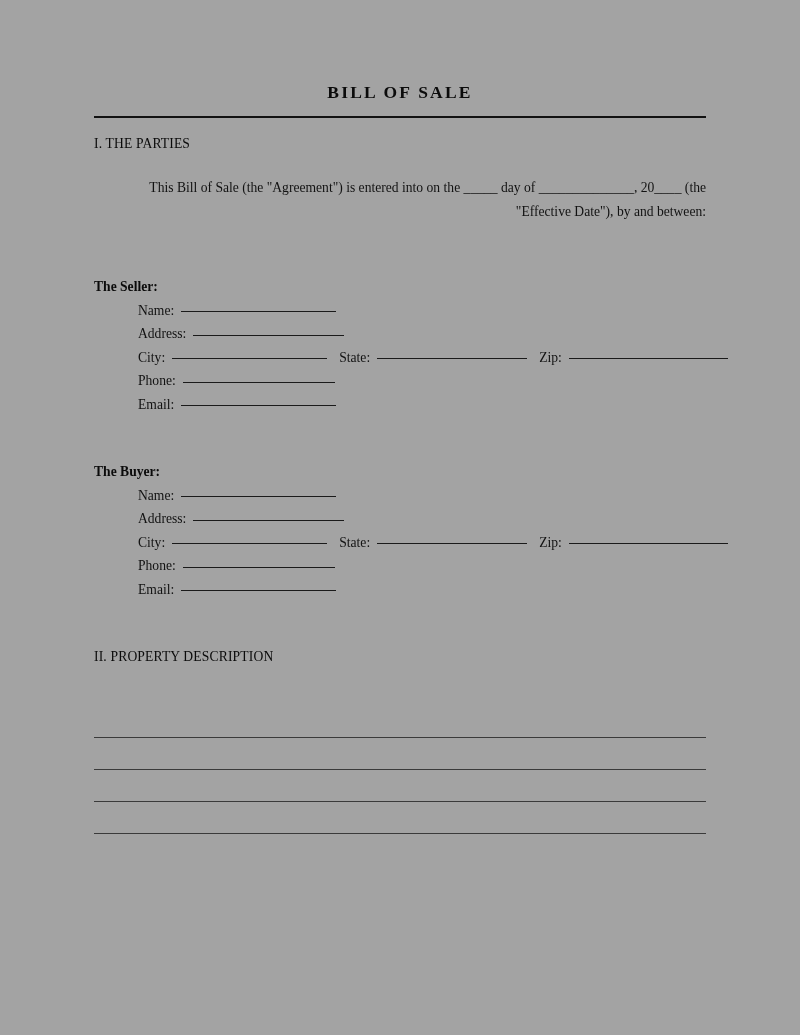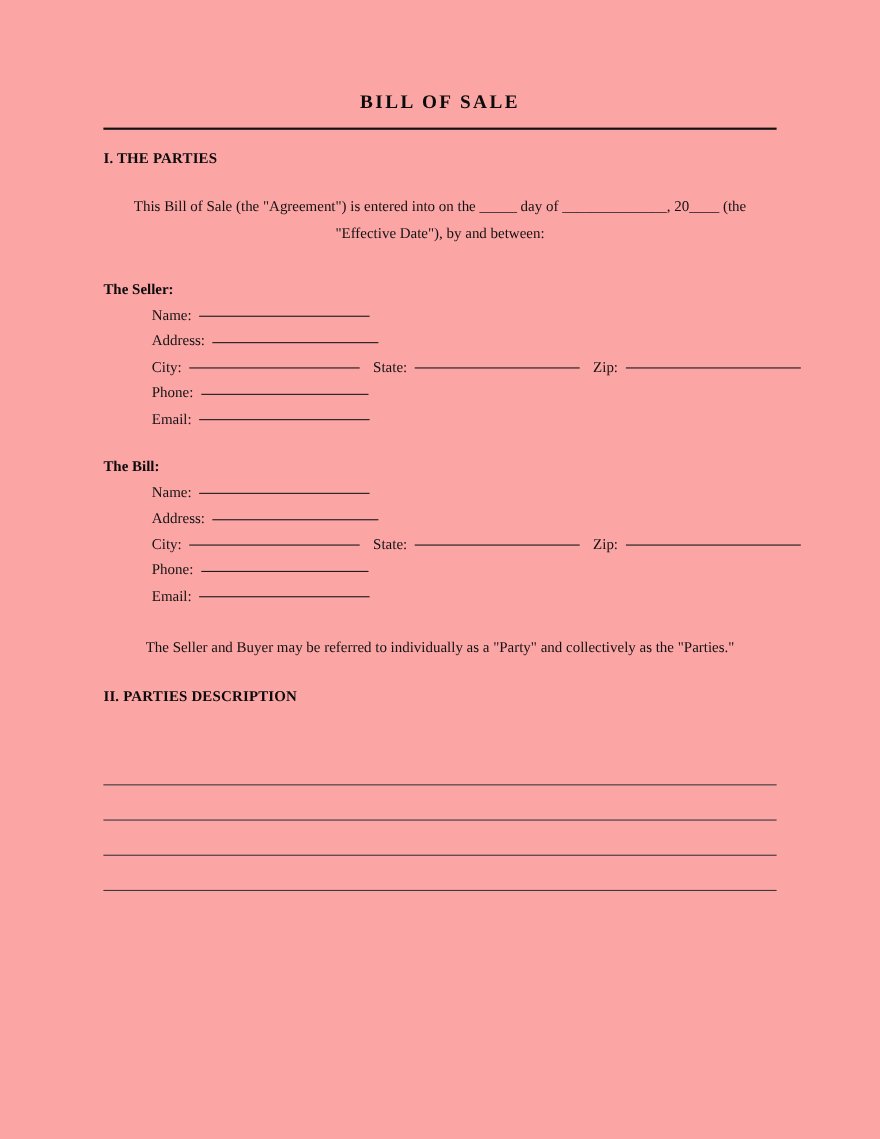--- a/index.html
+++ b/index.html
@@ -5,21 +5,21 @@
 <style>
   html, body {
     margin: 0;
     padding: 0;
     background: #ffffff;
   }
   .page {
     position: relative;
     width: 800px;
     height: 1035px;
-    background: #fca5a5;
+    background: #a3a3a3;
     margin: 0 auto;
     overflow: hidden;
     font-family: "Liberation Serif", "DejaVu Serif", serif;
     color: #000000;
     -webkit-font-smoothing: antialiased;
   }
   .content {
     position: absolute;
     left: 94px;
     top: 0;
@@ -40,39 +40,40 @@
   .title-rule {
     margin-top: 13px;
     height: 0;
     border-top: 2.6px solid #121212;
     width: 100%;
   }
 
   
   .section-heading {
     font-size: 13.6px;
-    font-weight: bold;
+    font-weight: normal;
     letter-spacing: 0.15px;
     color: #0b0b0b;
   }
 
   
   .para {
     font-size: 13.6px;
     line-height: 23.5px;
     color: #121212;
-    text-align: center;
+    text-align: right;
   }
 
   
   .party-title {
     font-size: 13.6px;
     font-weight: bold;
     color: #0b0b0b;
     line-height: 23.5px;
+    margin-top: 24px;
   }
   .field-row {
     font-size: 13.6px;
     line-height: 23.5px;
     color: #121212;
     white-space: nowrap;
     margin-left: 44px;
   }
   .field-label {
     display: inline-block;
@@ -153,21 +154,21 @@
     <div class="field-row">
       <span class="field-label">Phone:</span><span class="blank w-phone"></span>
     </div>
 
     <div class="field-row">
       <span class="field-label">Email:</span><span class="blank w-email"></span>
     </div>
 
     <div class="sp-20"></div>
 
-    <div class="party-title">The Bill:</div>
+    <div class="party-title">The Buyer:</div>
 
     <div class="field-row">
       <span class="field-label">Name:</span><span class="blank w-name"></span>
     </div>
 
     <div class="field-row">
       <span class="field-label">Address:</span><span class="blank w-address"></span>
     </div>
 
     <div class="field-row">
@@ -177,25 +178,24 @@
     <div class="field-row">
       <span class="field-label">Phone:</span><span class="blank w-phone"></span>
     </div>
 
     <div class="field-row">
       <span class="field-label">Email:</span><span class="blank w-email"></span>
     </div>
 
     <div class="sp-24"></div>
 
-    <div class="para">The Seller and Buyer may be referred to individually as a "Party" and collectively as the "Parties."</div>
-
-    <div class="sp-24"></div>
-
-    <div class="section-heading">II. PARTIES DESCRIPTION</div>
+
+    <div class="sp-24"></div>
+
+    <div class="section-heading">II. PROPERTY DESCRIPTION</div>
 
     <div class="sp-24"></div>
 
 
     <div class="sp-24"></div>
 
 
     <div class="sp-24"></div>
 
     <div class="rule-line"></div>

